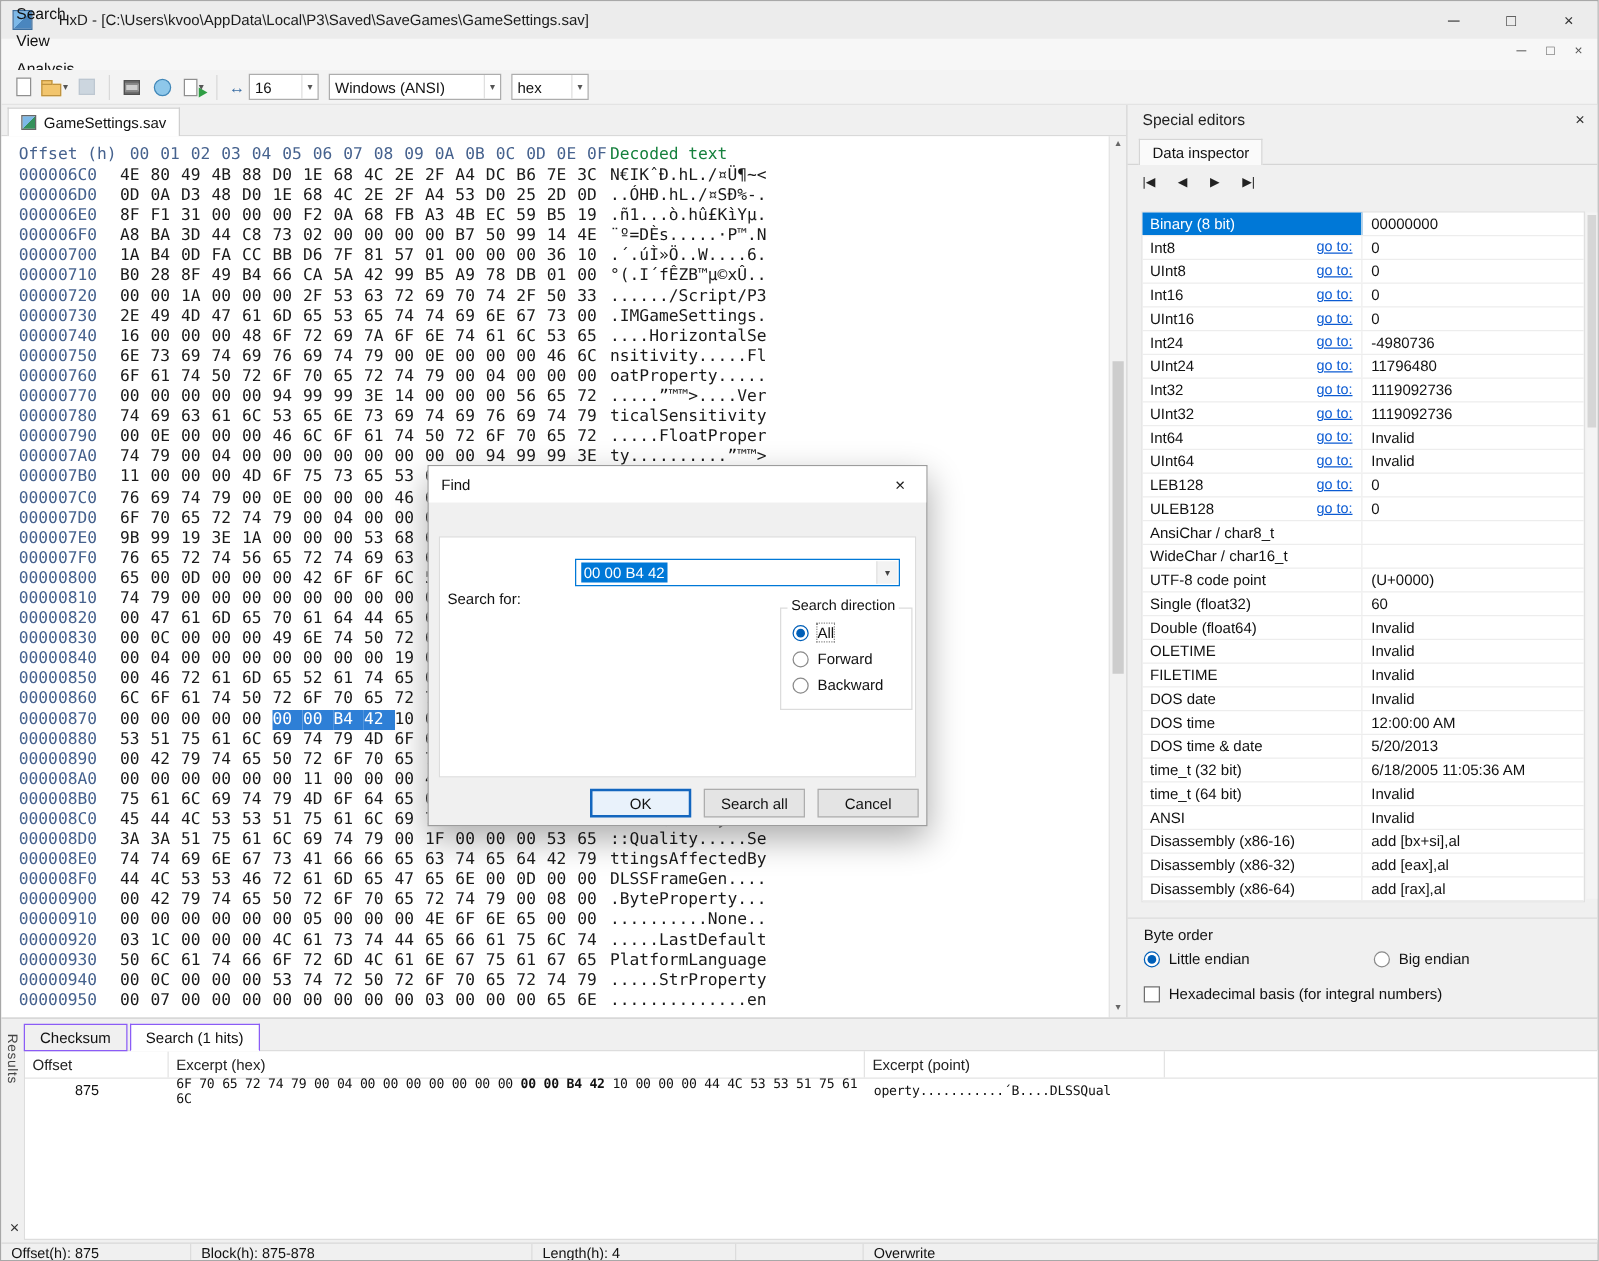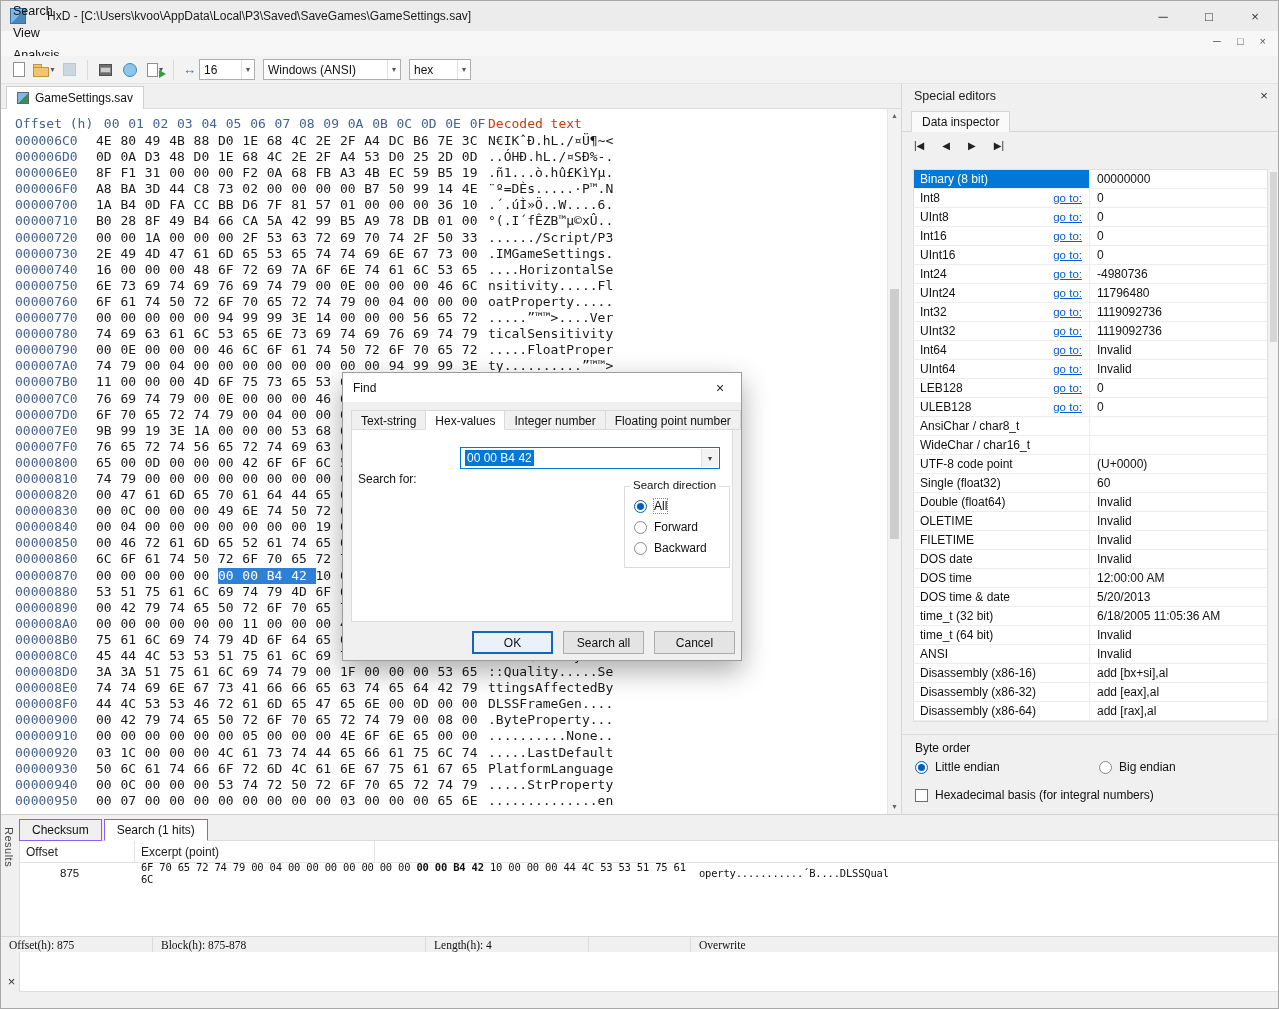--- a/index.html
+++ b/index.html
@@ -43,21 +43,21 @@
   
   .hex-view{position:absolute;left:0;top:108px;width:886px;height:705px;background:#fff;
             font-family:"DejaVu Sans Mono","Liberation Mono",monospace;font-size:13px;padding-top:6px;}
   .hex-line{height:16.1px;line-height:16.1px;white-space:nowrap;position:relative;}
   .hex-head{height:18px;line-height:18px;}
   .offset{display:inline-block;width:95px;padding-left:14px;color:#46628e;}
   .byte{display:inline-block;width:24.4px;color:#1a1a1a;}
   .hex-head .byte{color:#46628e;}
   .byte.sel{background:#2e7fd6;color:#fff;}
   .decoded{position:absolute;left:487px;top:0;color:#1a1a1a;}
-  .hex-head .decoded{color:#c2410c;}
+  .hex-head .decoded{color:#15803d;}
   .cols-wrap{display:contents;}
   
   .vscroll{position:absolute;left:886px;top:108px;width:14px;height:705px;background:#f2f2f2;border-left:1px solid #e5e5e5;}
   .vscroll .arr{position:absolute;left:0;width:13px;height:14px;text-align:center;font-size:7px;color:#666;line-height:14px;}
   .vscroll .up{top:0;} .vscroll .dn{bottom:0;}
   .vscroll .thumb{position:absolute;left:2px;width:9px;top:180px;height:250px;background:#cdcdcd;}
   
   .inspector{position:absolute;left:900px;top:83px;width:379px;height:730px;background:#f0f0f0;border-left:1px solid #d5d5d5;}
   .se-header{position:absolute;left:0;top:0;right:0;height:24px;display:flex;align-items:center;padding-left:12px;font-size:12.5px;color:#222;}
   .se-close{position:absolute;right:8px;top:3px;width:16px;height:16px;display:flex;align-items:center;justify-content:center;font-size:13px;color:#333;}
@@ -94,21 +94,21 @@
   .res-header{display:flex;height:22px;border-bottom:1px solid #e3e3e3;align-items:center;font-size:12px;color:#222;}
   .rh{height:100%;display:flex;align-items:center;padding-left:6px;border-right:1px solid #e3e3e3;}
   .rh.c0{width:115px;} .rh.c1{width:557px;} .rh.c2{width:240px;} .rh.c3{flex:1;border-right:none;}
   .res-row{display:flex;height:20px;align-items:center;font-size:11px;}
   .res-row .c0{width:115px;padding-left:40px;font-size:11.5px;}
   .res-mono{font-family:"DejaVu Sans Mono","Liberation Mono",monospace;font-size:10.5px;letter-spacing:-.2px;}
   .res-row .c1{width:557px;padding-left:6px;}
   .res-row .c2{padding-left:7px;}
   .hexmatch{font-weight:bold;}
   
-  .statusbar{position:absolute;left:0;top:935px;width:100%;height:16px;background:#f0f0f0;border-top:1px solid #d8d8d8;display:flex;font-size:11.5px;align-items:center;font-family:Liberation Serif, serif;}
+  .statusbar{position:absolute;left:0;top:993px;width:100%;height:16px;background:#f0f0f0;border-top:1px solid #d8d8d8;display:flex;font-size:11.5px;align-items:center;}
   .st{height:100%;display:flex;align-items:center;padding-left:8px;border-right:1px solid #dcdcdc;}
   .st.s0{width:152px;} .st.s1{width:273px;} .st.s2{width:163px;} .st.s3{width:102px;} .st.s4{flex:1;border-right:none;}
   
   .find{position:absolute;left:341px;top:371px;width:400px;height:289px;background:#f0f0f0;border:1px solid #9c9c9c;box-shadow:0 10px 26px rgba(0,0,0,.33);z-index:50;}
   .find-title{height:29px;background:#fff;display:flex;align-items:center;padding-left:10px;font-size:12px;}
   .find-close{position:absolute;right:0;top:0;width:42px;height:29px;display:flex;align-items:center;justify-content:center;font-size:14px;color:#222;}
   .find-tabs{position:absolute;left:8px;top:37px;display:flex;font-size:12px;}
   .ftab{padding:3px 9px;border:1px solid #d9d9d9;background:#f0f0f0;height:20px;margin-right:-1px;}
   .ftab.active{background:#fff;position:relative;z-index:3;margin-bottom:-1px;border-bottom:1px solid #fff;}
   .find-page{position:absolute;left:8px;top:56px;width:382px;height:193px;background:#fff;border:1px solid #dcdcdc;z-index:2;}
@@ -417,20 +417,21 @@
   <div class="results" data-name="results-panel">
     <span class="res-vlabel" data-name="results-strip-label">Results</span>
     <span class="res-close" data-name="close-icon">×</span>
     <div class="res-tabs" data-name="results-tabs">
         <div class="res-tab" data-name="results-tab-checksum">Checksum</div>
         <div class="res-tab active" data-name="results-tab-search-1-hits-">Search (1 hits)</div>
       </div>
     <div class="res-content" data-name="results-content">
       <div class="res-header" data-name="results-header">
         <div class="rh c0" data-name="results-col-offset">Offset</div>
+        <div class="rh c1" data-name="results-col-excerpt-hex">Excerpt (hex)</div>
         <div class="rh c2" data-name="results-col-excerpt-text">Excerpt (point)</div>
         <div class="rh c3" data-name="results-col-empty"></div>
       </div>
       <div class="res-row" data-name="search-result-row">
         <div class="c0" data-name="result-offset">875</div>
         <div class="c1 res-mono" data-name="result-excerpt-hex"><span data-name="excerpt-hex-before">6F 70 65 72 74 79 00 04 00 00 00 00 00 00 00 </span><span class="hexmatch" data-name="excerpt-hex-match">00 00 B4 42</span><span data-name="excerpt-hex-after"> 10 00 00 00 44 4C 53 53 51 75 61 6C</span></div>
         <div class="c2 res-mono" data-name="result-excerpt-text">operty...........´B....DLSSQual</div>
       </div>
     </div>
   </div>
@@ -441,26 +442,20 @@
     <div class="st s2" data-name="status-length">Length(h): 4</div>
     <div class="st s3" data-name="status-empty"></div>
     <div class="st s4" data-name="status-mode">Overwrite</div>
   </div>
 
   <div class="find" data-name="find-dialog">
     <div class="find-title" data-name="find-dialog-titlebar">
       <span data-name="find-dialog-title">Find</span>
       <span class="find-close" data-name="close-icon">×</span>
     </div>
-    <div class="find-tabs" data-name="find-tabs">
-        <div class="ftab" data-name="find-tab-text-string">Text-string</div>
-        <div class="ftab active" data-name="find-tab-hex-values">Hex-values</div>
-        <div class="ftab" data-name="find-tab-integer-number">Integer number</div>
-        <div class="ftab" data-name="find-tab-floating-point-number">Floating point number</div>
-      </div>
     <div class="find-page" data-name="find-tab-page">
       <span class="sf-label" data-name="search-for-label">Search for:</span>
       <div class="combo" data-name="search-input">
         <span class="seltext" data-name="search-input-value">00 00 B4 42</span>
         <span class="arrow" data-name="chevron-down-icon">▾</span>
       </div>
       <div class="group" data-name="search-direction-group">
         <span class="group-title" data-name="search-direction-title">Search direction</span>
         <div class="opts" data-name="search-direction-options">
             <label class="radio-row" data-name="direction-all">

